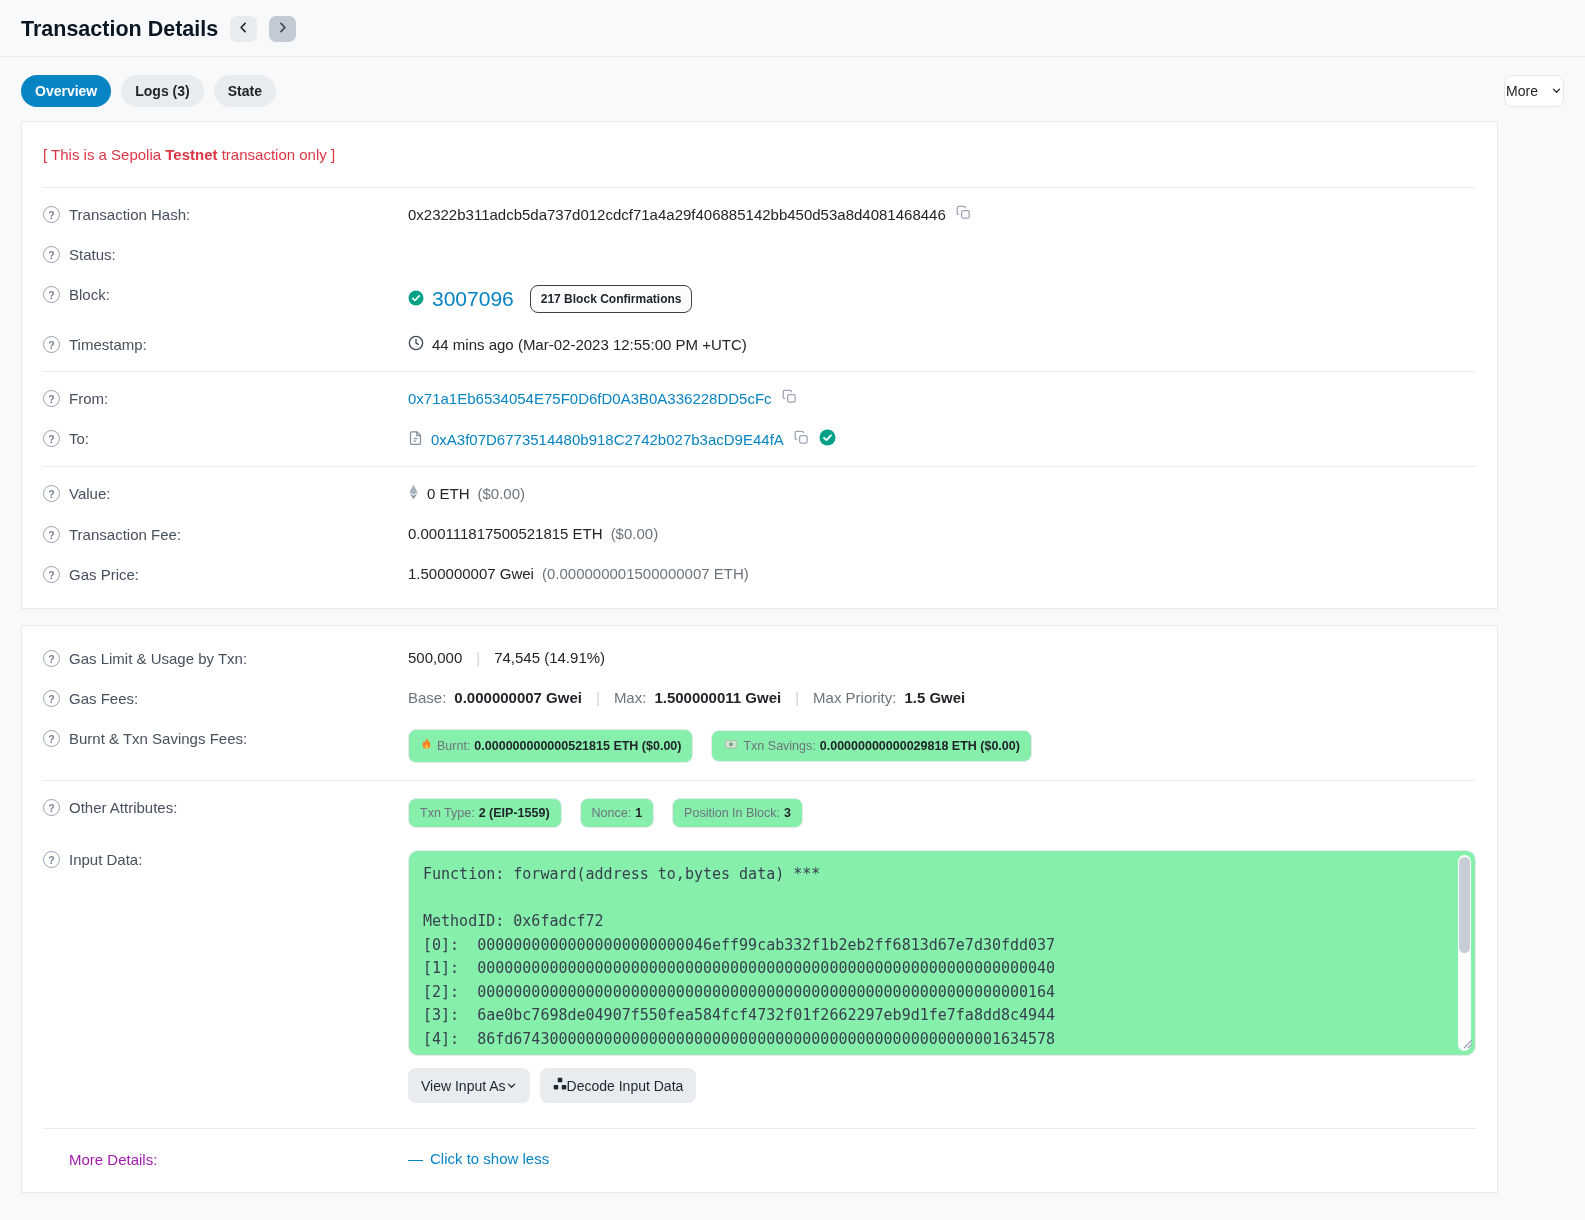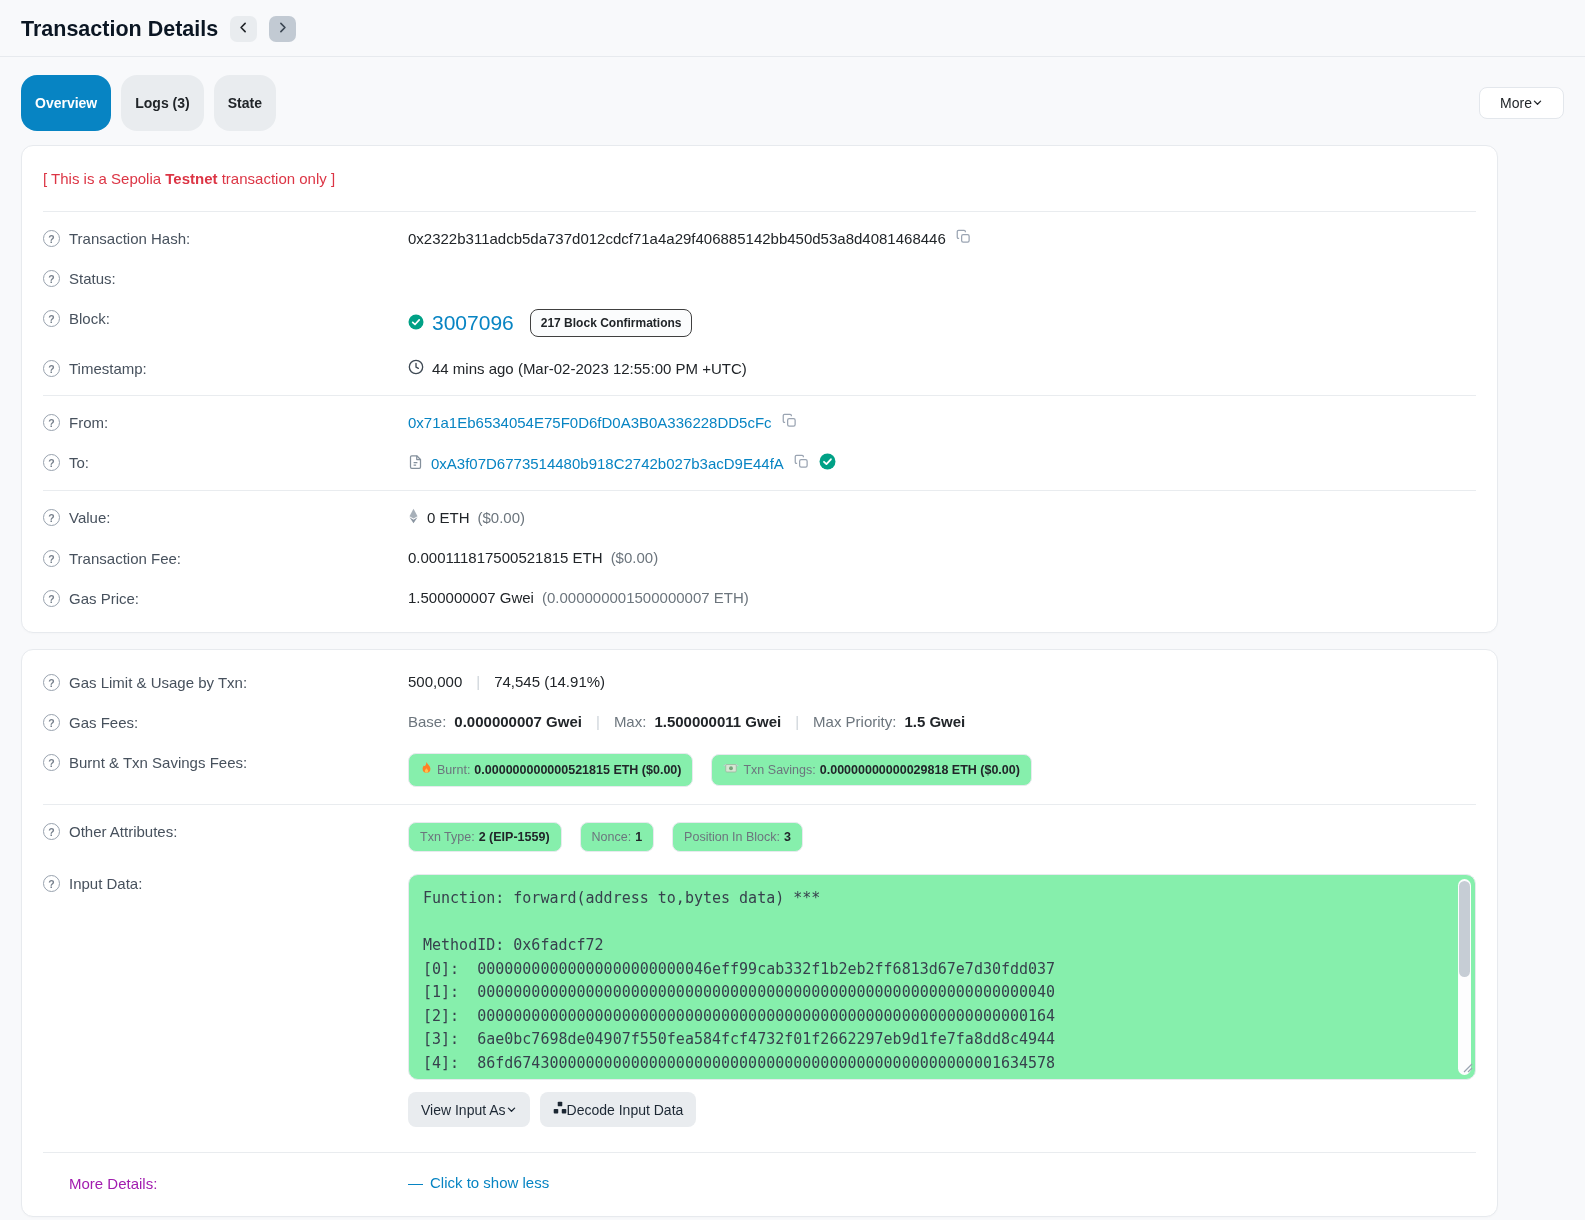--- a/index.html
+++ b/index.html
@@ -4,24 +4,24 @@
 <style>
   * { margin:0; padding:0; box-sizing:border-box; }
   html,body { width:1585px; height:1220px; background:#f8f9fb; font-family:"Liberation Sans","DejaVu Sans",sans-serif; color:#212529; font-size:15px; }
   .page-head { display:flex; align-items:center; gap:8px; padding:16px 0 14px 21px; }
   .page-title { font-size:21.5px; font-weight:700; color:#0b1623; }
   .nav-btn { width:27px; height:26px; border:none; border-radius:7px; display:inline-flex; align-items:center; justify-content:center; cursor:pointer; margin-left:4px; }
   .nav-btn.prev { background:#e9ecef; }
   .nav-btn.next { background:#c2cad3; }
   .head-divider { height:1px; background:#e7eaee; width:100%; }
   .tabs-row { display:flex; align-items:center; margin:18px 21px 0 21px; }
-  .tab { border:none; border-radius:16px; padding:20px 14px; font-size:14px; font-weight:600; margin-right:10px; cursor:pointer; background:#e9ecef; color:#212529; font-family:inherit; }
+  .tab { border:none; border-radius:16px; padding:8px 14px; font-size:14px; font-weight:600; margin-right:10px; cursor:pointer; background:#e9ecef; color:#212529; font-family:inherit; }
   .tab.active { background:#0784c3; color:#fff; }
-  .more-btn { margin-left:auto; background:#fff; border:1px solid #e3e7ec; border-radius:8px; padding:7px 20px; font-size:14px; color:#212529; display:flex; align-items:flex-end; gap:0; cursor:pointer; font-family:inherit; }
-  .card { background:#fff; border:1px solid #e7eaee; border-radius:12px; margin:14px 87px 0 21px; padding:12px 21px 14px 21px; box-shadow:0 1px 2px rgba(0,0,0,.02); }
+  .more-btn { margin-left:auto; background:#fff; border:1px solid #e3e7ec; border-radius:8px; padding:7px 1px; font-size:14px; color:#212529; display:flex; align-items:flex-end; gap:13px; cursor:pointer; font-family:inherit; }
+  .card { background:#fff; border:1px solid #e7eaee; border-radius:0; margin:14px 87px 0 21px; padding:12px 21px 14px 21px; box-shadow:0 1px 2px rgba(0,0,0,.02); }
   .card + .card { margin-top:16px; }
   .warning { color:#dc3545; padding:12px 0 18px 0; font-size:15px; }
   .warning b { font-weight:700; }
   .divider { height:1px; background:#e9ecef; margin:6px 0; }
   .row { display:flex; align-items:flex-start; padding:11px 0; }
   .row-label { width:365px; flex:none; display:flex; align-items:center; gap:9px; color:#47515d; padding-top:1px; }
   .row-value { flex:1; display:flex; align-items:center; gap:8px; flex-wrap:wrap; }
   .q { flex:none; width:17px; height:17px; border:1.5px solid #98a2ae; border-radius:50%; color:#77818d; font-size:10.5px; font-weight:700; display:inline-flex; align-items:center; justify-content:center; cursor:pointer; }
   .link { color:#0784c3; text-decoration:none; cursor:pointer; }
   .muted { color:#6c757d; }

